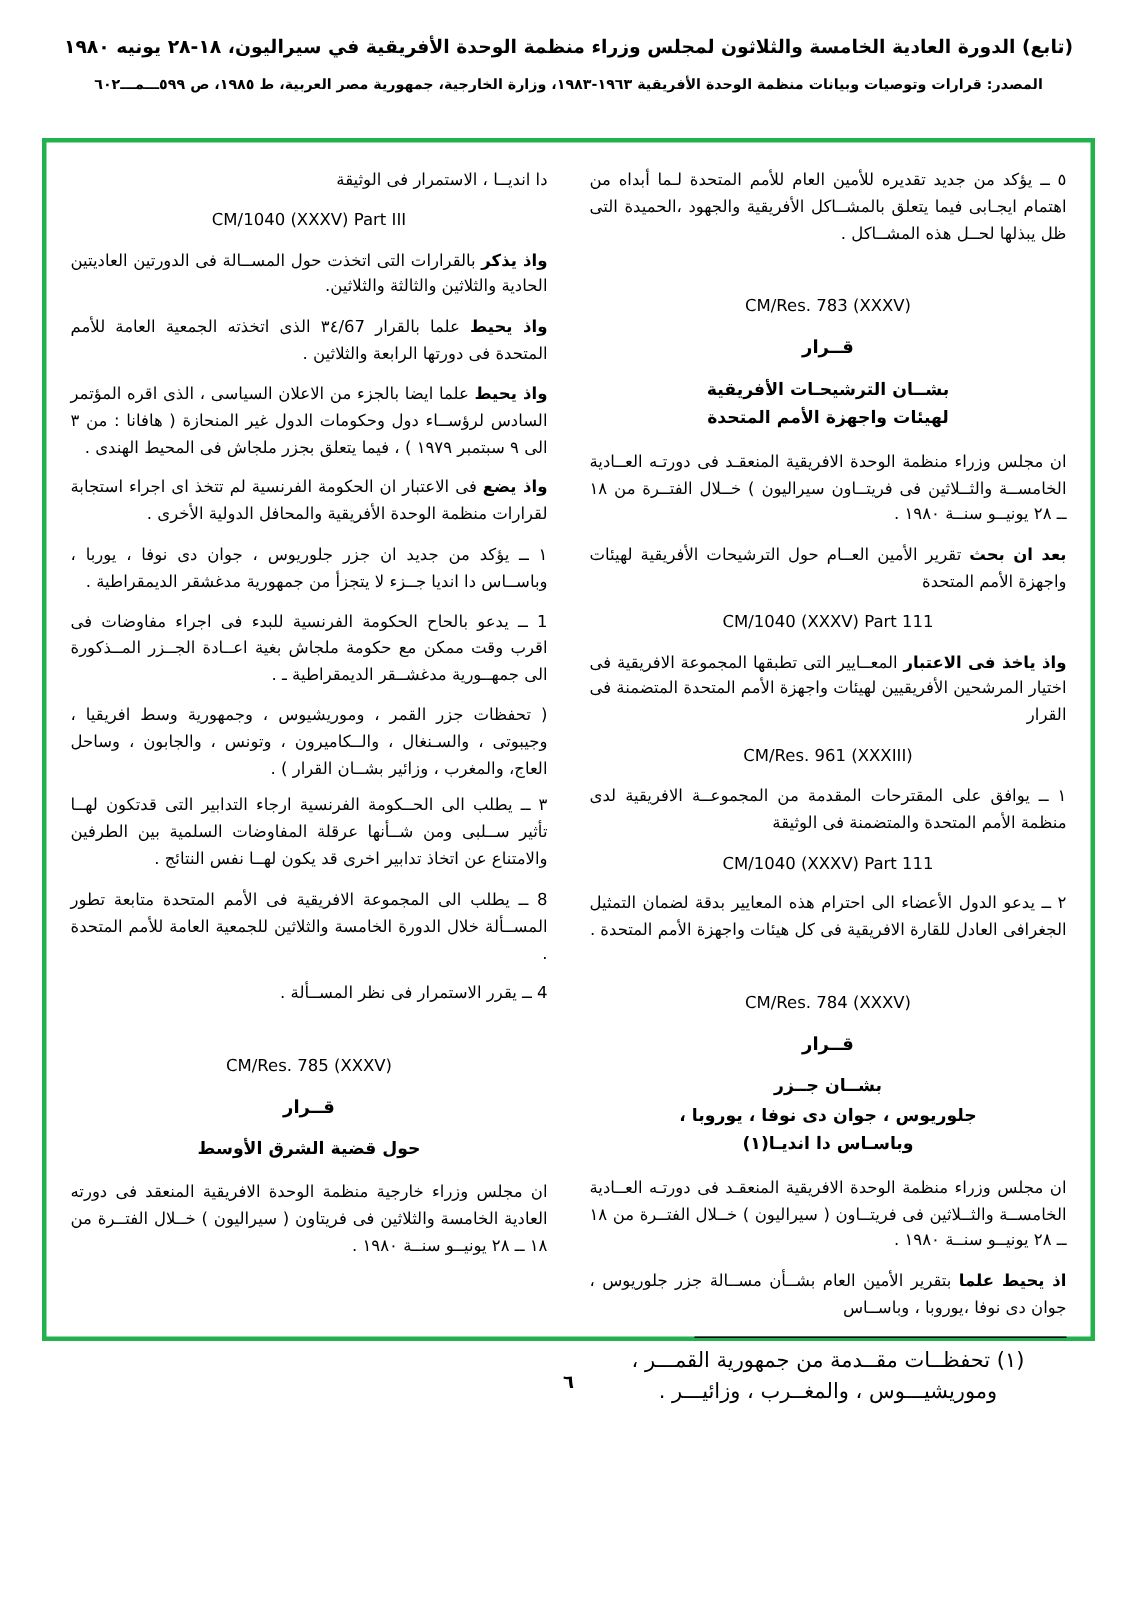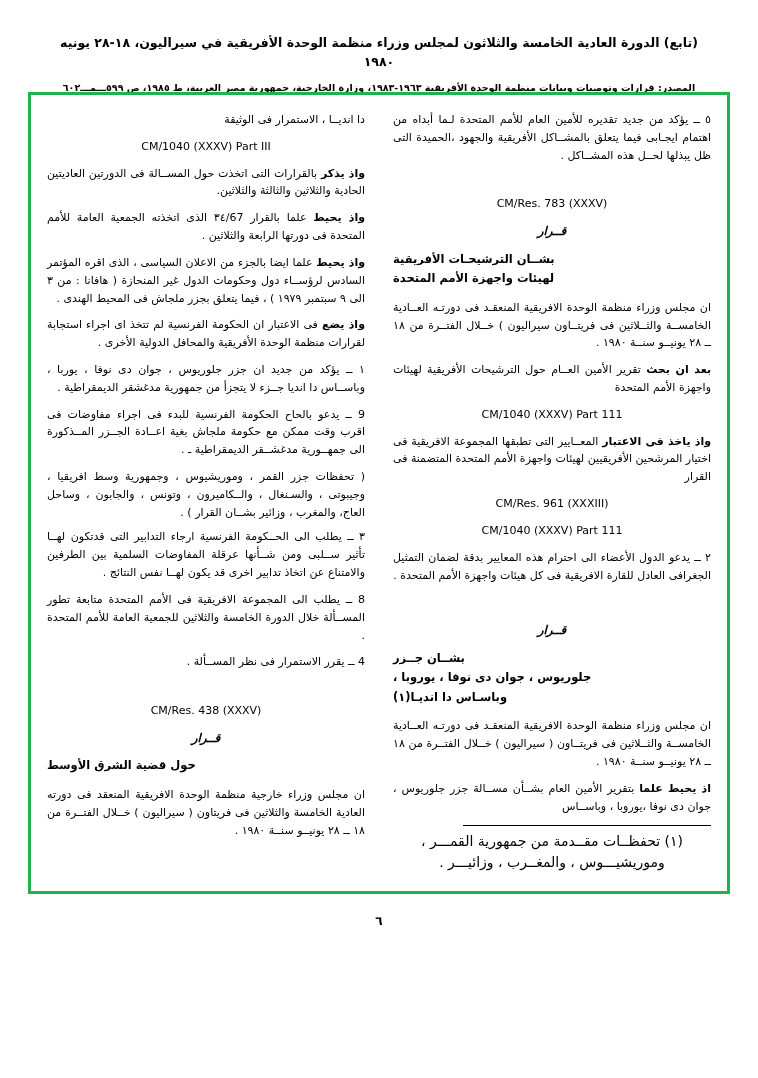--- a/index.html
+++ b/index.html
@@ -13,21 +13,21 @@
     font-family: "DejaVu Sans", sans-serif;
     color: #000000;
     position: relative;
     overflow: hidden;
   }
   .page {
     width: 758px;
     height: 942px;
     position: relative;
     box-sizing: border-box;
-    padding: 12px;
+    padding: 0;
   }
   .header {
     text-align: center;
     padding: 22px 40px 0 40px;
   }
   .header-title {
     font-size: 12.5px;
     font-weight: bold;
     line-height: 1.5;
     letter-spacing: 0px;
@@ -81,24 +81,23 @@
     font-size: 11px;
     margin: 0 0 9px 0;
     font-family: "DejaVu Sans", sans-serif;
   }
   .qarar {
     text-align: center;
     font-weight: bold;
     font-size: 12px;
     letter-spacing: 3px;
     margin: 6px 0 8px 0;
-    font-style: italic;
   }
   .res-title {
-    text-align: left;
+    text-align: center;
     font-weight: bold;
     font-size: 11.5px;
     line-height: 1.7;
     margin-bottom: 10px;
   }
   .spacer-l { height: 22px; }
   .footnote-rule {
     border-top: 1px solid #000;
     width: 78%;
     margin: 10px 0 5px auto;
@@ -136,46 +135,48 @@
           <p class="para">٥ ــ يؤكد من جديد تقديره للأمين العام للأمم المتحدة لـما أبداه من اهتمام ايجـابى فيما يتعلق بالمشــاكل الأفريقية والجهود ،الحميدة التى ظل يبذلها لحــل هذه المشــاكل .</p>
           <div class="spacer-l"></div>
           <div class="code">CM/Res. 783 (XXXV)</div>
           <div class="qarar">قــرار</div>
           <div class="res-title">بشــان الترشيحـات الأفريقية<br>لهيئات واجهزة الأمم المتحدة</div>
           <p class="para">ان مجلس وزراء منظمة الوحدة الافريقية المنعقـد فى دورتـه العــادية الخامســة والثــلاثين فى فريتــاون سيراليون ) خــلال الفتــرة من ١٨ ــ ٢٨ يونيــو سنــة ١٩٨٠ .</p>
           <p class="para"><span class="bold">بعد ان بحث</span><span> تقرير الأمين العــام حول الترشيحات ‏الأفريقية لهيئات واجهزة الأمم المتحدة</span></p>
           <div class="code">CM/1040 (XXXV) Part 111</div>
           <p class="para"><span class="bold">واذ ياخذ فى الاعتبار</span><span> المعــايير التى تطبقها المجموعة الافريقية فى اختيار المرشحين الأفريقيين لهيئات واجهزة الأمم المتحدة ‏المتضمنة فى القرار</span></p>
           <div class="code">CM/Res. 961 (XXXIII)</div>
+          <p class="para">١ ــ يوافق على المقترحات المقدمة من المجموعــة الافريقية لدى منظمة الأمم المتحدة والمتضمنة فى الوثيقة</p>
           <div class="code">CM/1040 (XXXV) Part 111</div>
           <p class="para">٢ ــ يدعو الدول الأعضاء الى احترام هذه المعايير بدقة لضمان التمثيل الجغرافى العادل للقارة الافريقية فى كل هيئات واجهزة الأمم المتحدة .</p>
           <div class="spacer-l"></div>
+          <div class="code">CM/Res. 784 (XXXV)</div>
           <div class="qarar">قــرار</div>
           <div class="res-title">بشــان جــزر<br>جلوريوس ، جوان دى نوفا ، يوروبا ،<br>وباسـاس دا انديـا(١)</div>
           <p class="para">ان مجلس وزراء منظمة الوحدة الافريقية المنعقـد فى دورتـه العــادية الخامســة والثــلاثين فى فريتــاون ( سيراليون ) خــلال الفتــرة من ١٨ ــ ٢٨ يونيــو سنــة ١٩٨٠ .</p>
           <p class="para"><span class="bold">اذ يحيط علما</span><span> بتقرير الأمين العام بشــأن مســالة جزر جلوريوس ، جوان دى نوفا ،يوروبا ، وباســاس</span></p>
           <div class="footnote-rule"></div>
           <div class="footnote">(١) تحفظــات مقــدمة من جمهورية القمـــر ، وموريشيـــوس ، والمغــرب ، وزائيـــر .</div>
         </div>
 
       <div class="col col-left" id="col-left">
           <p class="para">دا انديــا ، الاستمرار فى الوثيقة</p>
           <div class="code">CM/1040 (XXXV) Part III</div>
           <p class="para"><span class="bold">واذ يذكر</span><span> بالقرارات التى اتخذت حول المســالة فى الدورتين ‏العاديتين الحادية والثلاثين والثالثة والثلاثين.</span></p>
           <p class="para"><span class="bold">واذ يحيط</span><span> علما بالقرار ٣٤/67 الذى اتخذته الجمعية العامة للأمم المتحدة فى دورتها الرابعة والثلاثين .</span></p>
           <p class="para"><span class="bold">واذ يحيط</span><span> علما ايضا بالجزء من الاعلان السياسى ، الذى اقره المؤتمر السادس لرؤســاء دول وحكومات الدول غير المنحازة ( هافانا : من ٣ الى ٩ سبتمبر ١٩٧٩ ) ، فيما يتعلق بجزر ملجاش فى المحيط الهندى .</span></p>
           <p class="para"><span class="bold">واذ يضع</span><span> فى الاعتبار ان الحكومة الفرنسية لم تتخذ اى اجراء استجابة لقرارات منظمة الوحدة الأفريقية والمحافل الدولية الأخرى .</span></p>
           <p class="para">١ ــ يؤكد من جديد ان جزر جلوريوس ، جوان دى نوفا ، يوربا ، وباســاس دا انديا جــزء لا يتجزأ من جمهورية مدغشقر الديمقراطية .</p>
-          <p class="para">9 ــ يدعو بالحاح الحكومة الفرنسية للبدء فى اجراء مفاوضات فى اقرب وقت ممكن مع حكومة ‏ملجاش بغية اعــادة الجــزر المــذكورة الى جمهــورية مدغشــقر الديمقراطية ـ .</p>
+          <p class="para">1 ــ يدعو بالحاح الحكومة الفرنسية للبدء فى اجراء مفاوضات فى اقرب وقت ممكن مع حكومة ‏ملجاش بغية اعــادة الجــزر المــذكورة الى جمهــورية مدغشــقر الديمقراطية ـ .</p>
           <p class="para tight">( تحفظات جزر القمر ، وموريشيوس ، وجمهورية وسط افريقيا ، وجيبوتى ، والسـنغال ، والــكاميرون ، وتونس ، والجابون ، وساحل العاج، والمغرب ، وزائير بشــان القرار ) .</p>
           <p class="para">٣ ــ يطلب الى الحــكومة الفرنسية ارجاء التدابير التى قد‏تكون لهــا تأثير ســلبى ومن شــأنها عرقلة المفاوضات السلمية بين الطرفين والامتناع عن اتخاذ تدابير اخرى قد يكون لهــا نفس النتائج .</p>
           <p class="para">8 ــ يطلب الى المجموعة الافريقية فى الأمم المتحدة متابعة تطور المســألة خلال الدورة الخامسة والثلاثين للجمعية العامة للأمم المتحدة .</p>
           <p class="para">4 ــ يقرر الاستمرار فى نظر المســألة .</p>
           <div class="spacer-l"></div>
-          <div class="code">CM/Res. 438 (XXXV)</div>
+          <div class="code">CM/Res. 785 (XXXV)</div>
           <div class="qarar">قــرار</div>
           <div class="res-title">حول قضية الشرق الأوسط</div>
           <p class="para">ان مجلس وزراء خارجية منظمة الوحدة الافريقية المنعقد فى دورته ‏العادية الخامسة والثلاثين فى فريتاون ( سيراليون ) خــلال الفتــرة من ١٨ ــ ٢٨ يونيــو سنــة ١٩٨٠ .</p>
         </div>
 
     </div>
   </div>
 
   <div class="page-number">٦</div>
 

